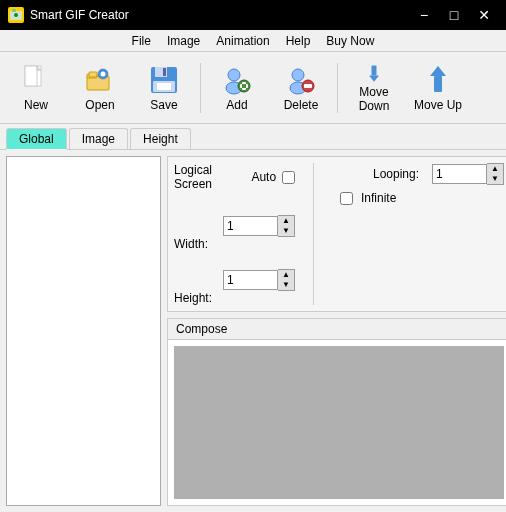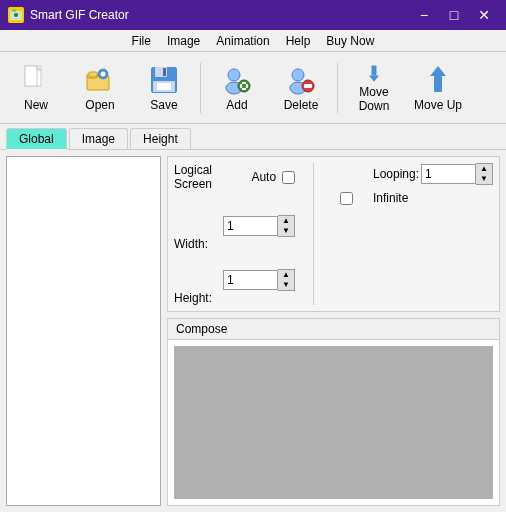--- a/index.html
+++ b/index.html
@@ -1,20 +1,20 @@
 <!DOCTYPE html>
 <html><head>
   <meta charset="utf-8">
   <style>
     * { box-sizing: border-box; margin: 0; padding: 0; font-family: 'Segoe UI', Tahoma, Arial, sans-serif; font-size: 12px; }
 
     body { width: 506px; height: 512px; background: #f0f0f0; overflow: hidden; }
 
     .title-bar {
-      background: #4c1d95;
+      background: #000000;
       color: white;
       height: 30px;
       display: flex;
       align-items: center;
       padding: 0 8px;
       user-select: none;
     }
     .title-bar-icon {
       width: 16px; height: 16px;
       background: #ffcc00;
@@ -180,28 +180,28 @@
     .looping-section {
       display: flex;
       flex-direction: column;
       gap: 6px;
       padding-left: 8px;
     }
 
     .looping-row {
       display: flex;
       align-items: center;
-      gap: 2px;
+      gap: 13px;
       margin-left: 33px;
     }
 
     .checkbox-row {
       display: flex;
       align-items: center;
-      gap: 20px;
+      gap: 8px;
     }
 
     .compose-panel {
       border: 1px solid #ccc;
       background: white;
       flex: 1;
       display: flex;
       flex-direction: column;
     }
 

